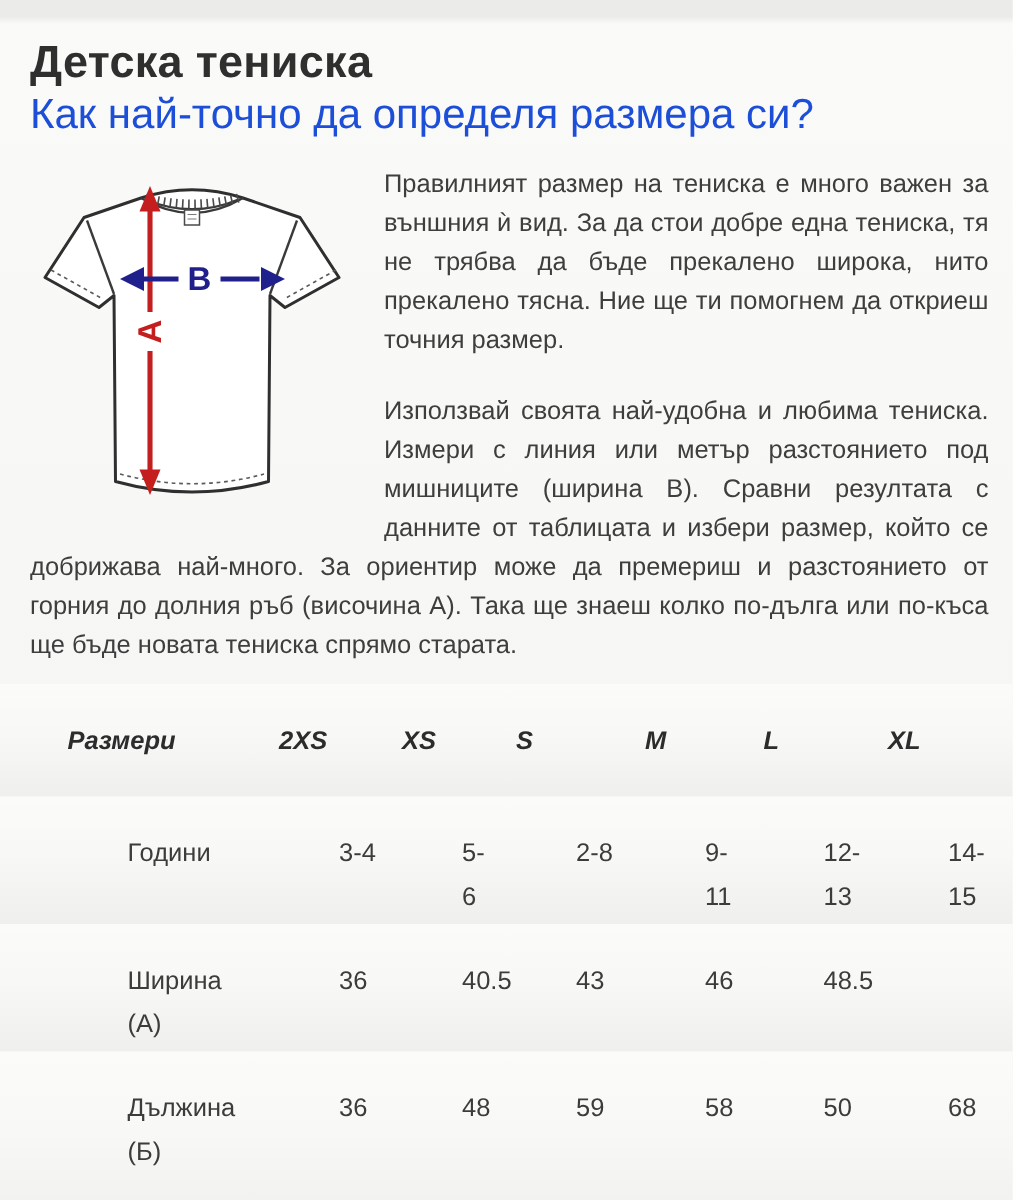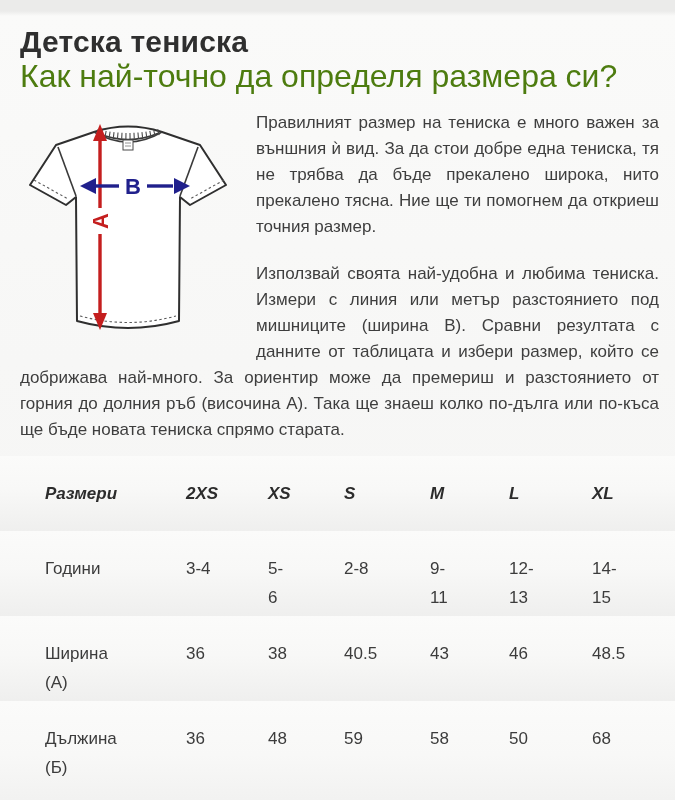--- a/index.html
+++ b/index.html
@@ -17,24 +17,24 @@
   h1.page-title {
     margin: 25px 0 4px 0;
     font-size: 30px;
     line-height: 33px;
     font-weight: 600;
     color: #2f2f2f;
     letter-spacing: 0.2px;
   }
   h2.page-subtitle {
     margin: 0 0 20px 0;
-    font-size: 32px;
+    font-size: 28px;
     line-height: 28px;
     font-weight: 400;
-    color: #4d7c0f;
+    color: #1d4ed8;
   }
   .intro {
     font-size: 17px;
     line-height: 26px;
     color: #3e3e3e;
     text-align: justify;
   }
   .diagram {
     float: left;
     width: 218px;
@@ -54,21 +54,21 @@
     box-sizing: border-box;
   }
   .t-row.header {
     min-height: 75px;
     align-items: center;
   }
   .t-row.data {
     min-height: 85px;
     align-items: start;
   }
-  .t-row.data .cell { padding-top: 23px; }
+  .t-row.data .cell { padding-top: 23px; margin-left: 40px; }
   .t-row.last { min-height: 120px; }
   .cell {
     font-size: 17px;
     line-height: 29px;
     color: #3c3c3c;
     white-space: pre-line;
   }
   .t-row.header .cell {
     font-weight: 700;
     color: #2c2c2c;
@@ -158,21 +158,20 @@
     <div class="cell">12-
 13</div>
     <div class="cell">14-
 15</div>
   </div>
 
   <div class="t-row data">
     <div class="cell">Ширина
 (А)</div>
     <div class="cell">36</div>
-    <div class="cell">38</div>
     <div class="cell">40.5</div>
     <div class="cell">43</div>
     <div class="cell">46</div>
     <div class="cell">48.5</div>
   </div>
 
   <div class="t-row data last">
     <div class="cell">Дължина
 (Б)</div>
     <div class="cell">36</div>

